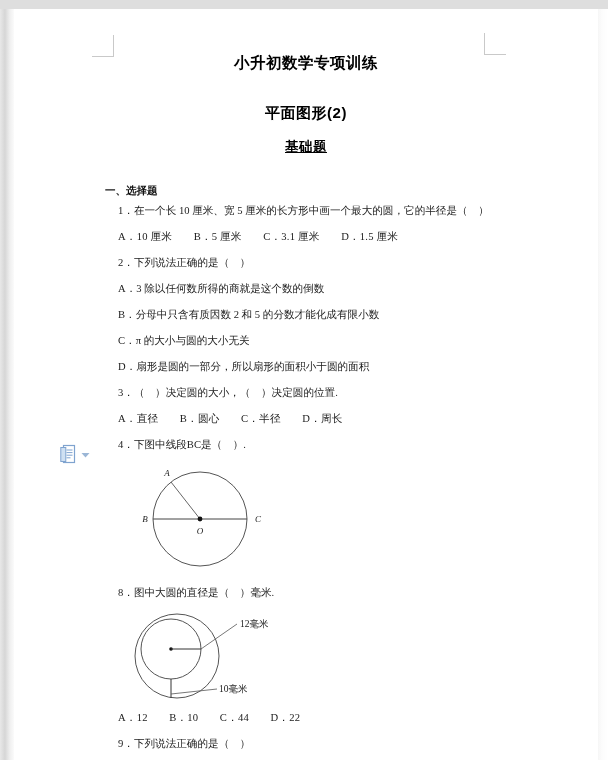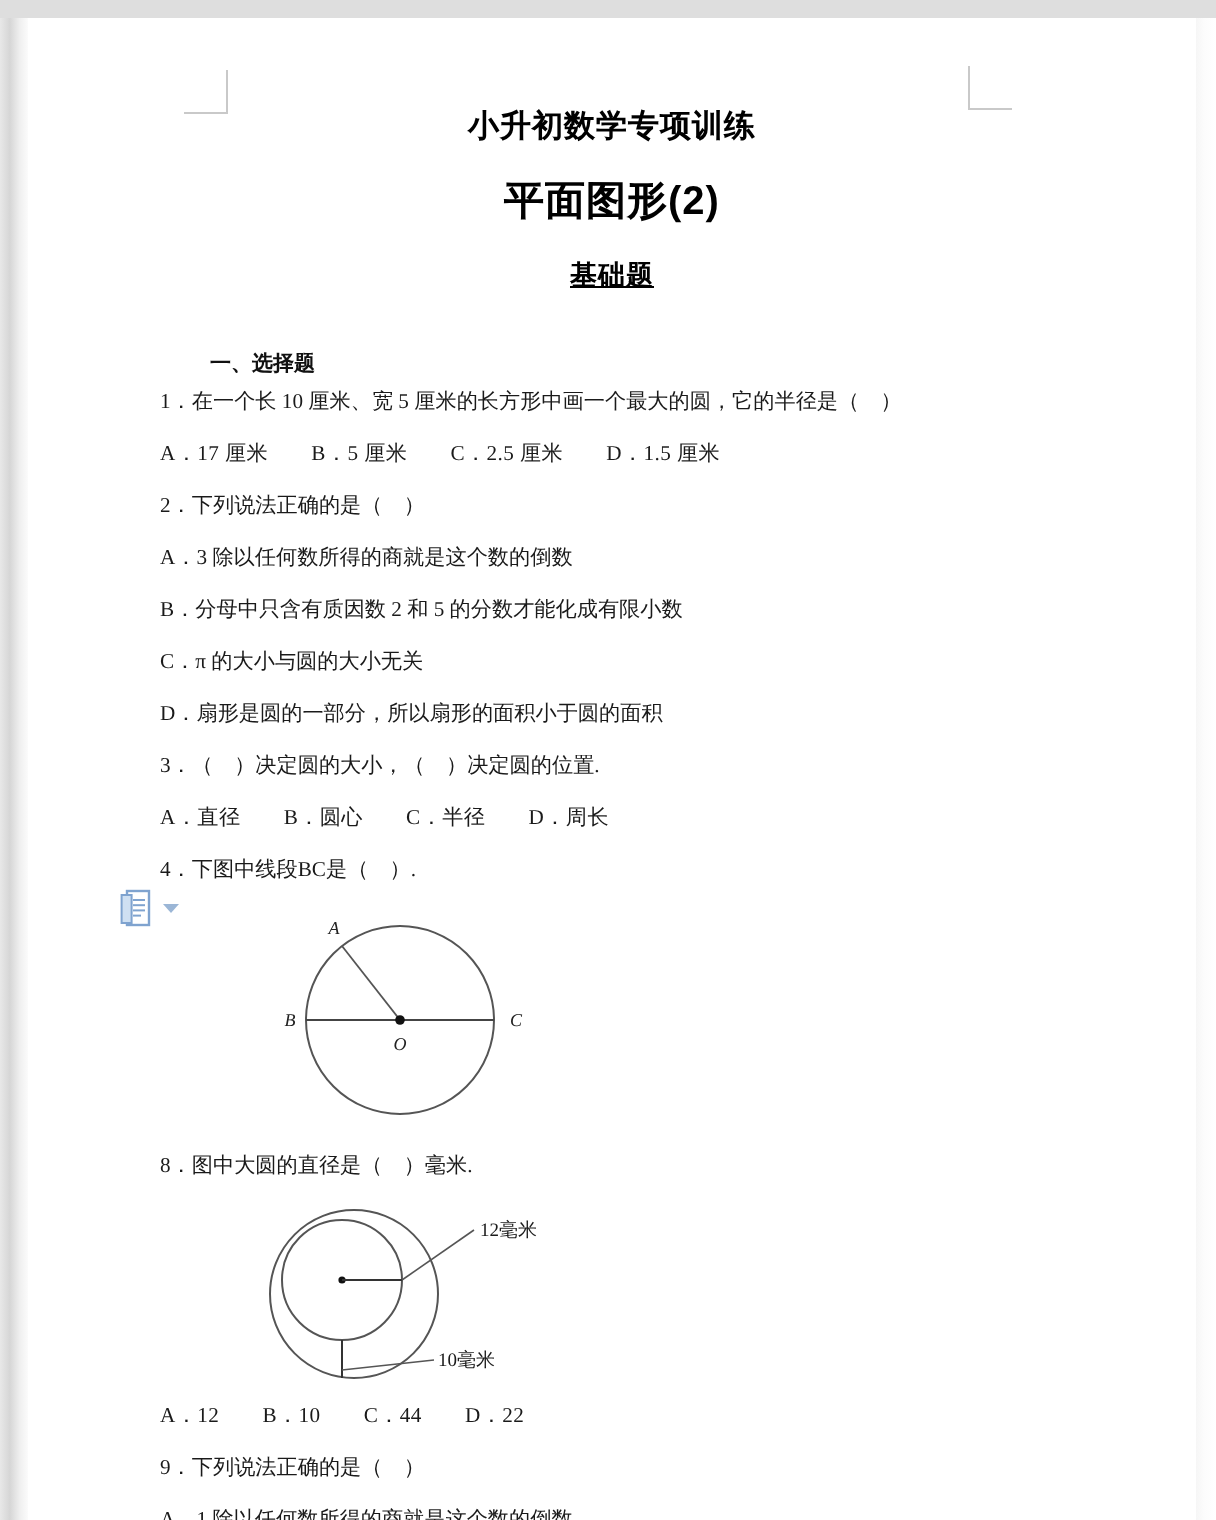--- a/index.html
+++ b/index.html
@@ -85,33 +85,33 @@
     color: #000;
   }
 
   .doc-title {
     text-align: center;
     font-family: "Liberation Sans", "DejaVu Sans", sans-serif;
     font-weight: bold;
     color: #000;
   }
   #title-main   { font-size: 15.5px; margin-top: 44px;  letter-spacing: 0.5px; }
-  #title-sub    { font-size: 20px; margin-top: 13px;  letter-spacing: 0.5px; }
+  #title-sub    { font-size: 15px; margin-top: 30px;  letter-spacing: 0.5px; }
   #title-section{ font-size: 13.5px; margin-top: 15px;  letter-spacing: 0.5px; text-decoration: underline; }
 
   .section-heading {
     margin: 28px 0 0 91px;
     font-family: "Liberation Sans", "DejaVu Sans", sans-serif;
     font-weight: bold;
     font-size: 10.5px;
     color: #111;
   }
 
   .qline {
-    margin: 0 0 0 66px;
+    margin: 0 0 0 104px;
     font-size: 10.6px;
     line-height: 26px;
     color: #1a1a1a;
     white-space: pre;
     font-family: "Liberation Serif", "DejaVu Serif", serif;
   }
   .qline.opts { letter-spacing: 0.2px; }
 
   .figure-block {
     margin: 2px 0 2px 0;
@@ -147,21 +147,21 @@
 
     <div class="doc-title" id="title-main">小升初数学专项训练</div>
 
     <div class="doc-title" id="title-sub">平面图形(2)</div>
 
     <div class="doc-title" id="title-section">基础题</div>
 
     <div class="section-heading">一、选择题</div>
 
     <div class="qline">1．在一个长 10 厘米、宽 5 厘米的长方形中画一个最大的圆，它的半径是（　）</div>
-    <div class="qline opts">A．17 厘米　　B．5 厘米　　C．2.5 厘米　　D．1.5 厘米</div>
+    <div class="qline opts">A．10 厘米　　B．5 厘米　　C．3.1 厘米　　D．1.5 厘米</div>
 
     <div class="qline">2．下列说法正确的是（　）</div>
     <div class="qline">A．3 除以任何数所得的商就是这个数的倒数</div>
     <div class="qline">B．分母中只含有质因数 2 和 5 的分数才能化成有限小数</div>
     <div class="qline">C．π 的大小与圆的大小无关</div>
     <div class="qline">D．扇形是圆的一部分，所以扇形的面积小于圆的面积</div>
 
     <div class="qline">3．（　）决定圆的大小，（　）决定圆的位置.</div>
     <div class="qline opts">A．直径　　B．圆心　　C．半径　　D．周长</div>
 

